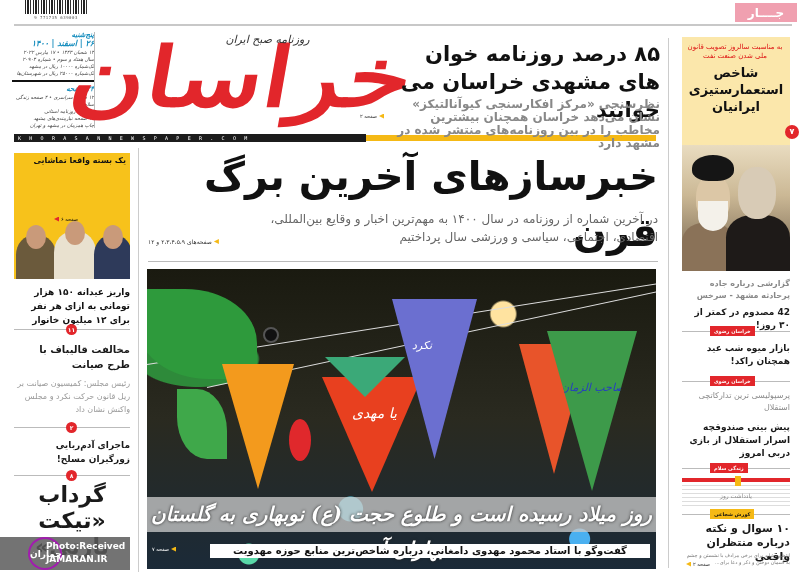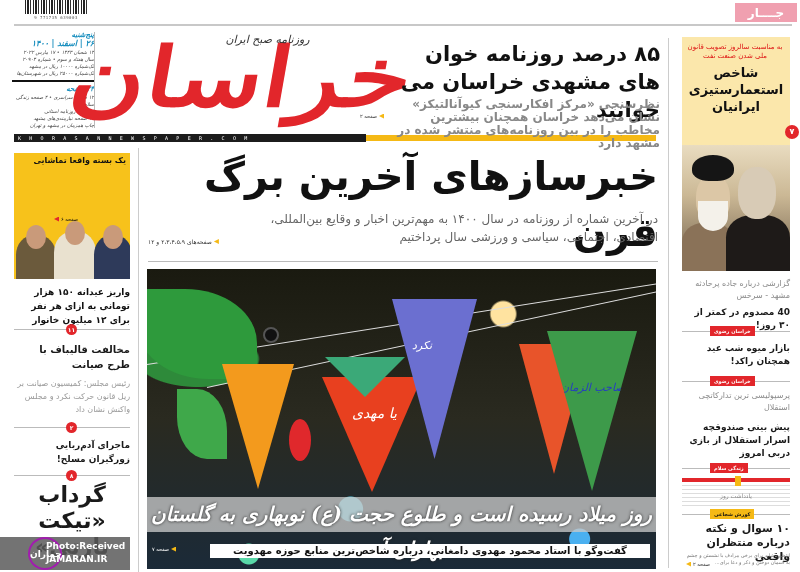--- a/index.html
+++ b/index.html
@@ -94,21 +94,21 @@
   .r-title { position: absolute; left: 0; top: 27px; width: 108px; font-size: 13px; font-weight: bold; line-height: 17px; text-align: center; color: #111; }
   .r-badge { left: 785px; top: 125px; width: 14px; height: 14px; border-radius: 50%; background: #e2262b; color: #fff; font-size: 8px; font-weight: bold; text-align: center; line-height: 14px; }
   .photo-bw { position: absolute; left: 0; top: 108px; width: 108px; height: 126px; background: linear-gradient(180deg, #e9dcc0 0%, #cbb895 40%, #6b5a47 100%); }
   .turban { position: absolute; left: 10px; top: 10px; width: 42px; height: 26px; border-radius: 50% 50% 40% 40%; background: #151515; }
   .oldface { position: absolute; left: 14px; top: 30px; width: 34px; height: 48px; border-radius: 45%; background: #dcc7a6; }
   .beard { position: absolute; left: 16px; top: 56px; width: 30px; height: 30px; border-radius: 0 0 50% 50%; background: #f4f1ea; }
   .man2face { position: absolute; left: 56px; top: 22px; width: 38px; height: 52px; border-radius: 45%; background: #d8cbb6; }
   .suit { position: absolute; left: 44px; top: 70px; width: 64px; height: 56px; background: #1e1a18; border-radius: 40% 40% 0 0; }
   .robe { position: absolute; left: 0; top: 78px; width: 52px; height: 48px; background: #8a7258; border-radius: 40% 40% 0 0; }
 
-  .r-gray1 { left: 682px; top: 278px; width: 108px; font-size: 8px; color: #888; line-height: 12px; }
+  .r-gray1 { left: 682px; top: 278px; width: 108px; font-size: 8px; color: #888; line-height: 12px; font-weight: bold; }
   .r-bold1 { left: 682px; top: 306px; width: 108px; font-size: 9px; font-weight: bold; line-height: 13px; }
   .tagline-r { position: absolute; left: 682px; width: 108px; height: 10px; }
   .tagline-r .line { position: absolute; left: 0; right: 0; top: 5px; height: 1px; background: #bbb; }
   .tagline-r .lbl { position: absolute; left: 28px; top: 0; height: 10px; padding: 0 4px; background: #e2262b; color: #fff; font-size: 5px; font-weight: bold; line-height: 10px; }
   .tagline-r .lbl.yel { background: #f5b915; color: #111; }
   .r-bold2 { left: 682px; top: 342px; width: 108px; font-size: 9px; font-weight: bold; line-height: 13px; }
   .r-gray2 { left: 682px; top: 390px; width: 108px; font-size: 8px; color: #888; line-height: 12px; }
   .r-bold3 { left: 682px; top: 421px; width: 108px; font-size: 9px; font-weight: bold; line-height: 13px; }
   .memo { left: 682px; top: 478px; width: 108px; height: 28px; background: repeating-linear-gradient(0deg, #ddd 0 1px, #fff 1px 4px), repeating-linear-gradient(90deg, #ddd 0 1px, transparent 1px 4px); border-top: 4px solid #e2262b; }
   .memo-pin { left: 735px; top: 476px; width: 6px; height: 10px; background: #f5b915; }
@@ -241,21 +241,21 @@
     <div class="oldface"></div>
     <div class="turban"></div>
     <div class="beard"></div>
     <div class="suit"></div>
     <div class="man2face"></div>
   </div>
 </div>
 <div class="abs r-badge">۷</div>
 
 <div class="abs r-gray1 rtl">گزارشی درباره جاده پرحادثه مشهد - سرخس</div>
-<div class="abs r-bold1 rtl">40 مصدوم در کمتر از ۳۰ روز!</div>
+<div class="abs r-bold1 rtl">42 مصدوم در کمتر از ۳۰ روز!</div>
 <div class="tagline-r" style="top:326px;">
   <div class="line"></div>
     <div class="lbl">خراسان رضوی</div>
 </div>
 <div class="abs r-bold2 rtl">بازار میوه شب عید همچنان راکد!</div>
 <div class="tagline-r" style="top:376px;">
   <div class="line"></div>
     <div class="lbl">خراسان رضوی</div>
 </div>
 <div class="abs r-gray2 rtl">پرسپولیسی ترین تدارکاتچی استقلال</div>

